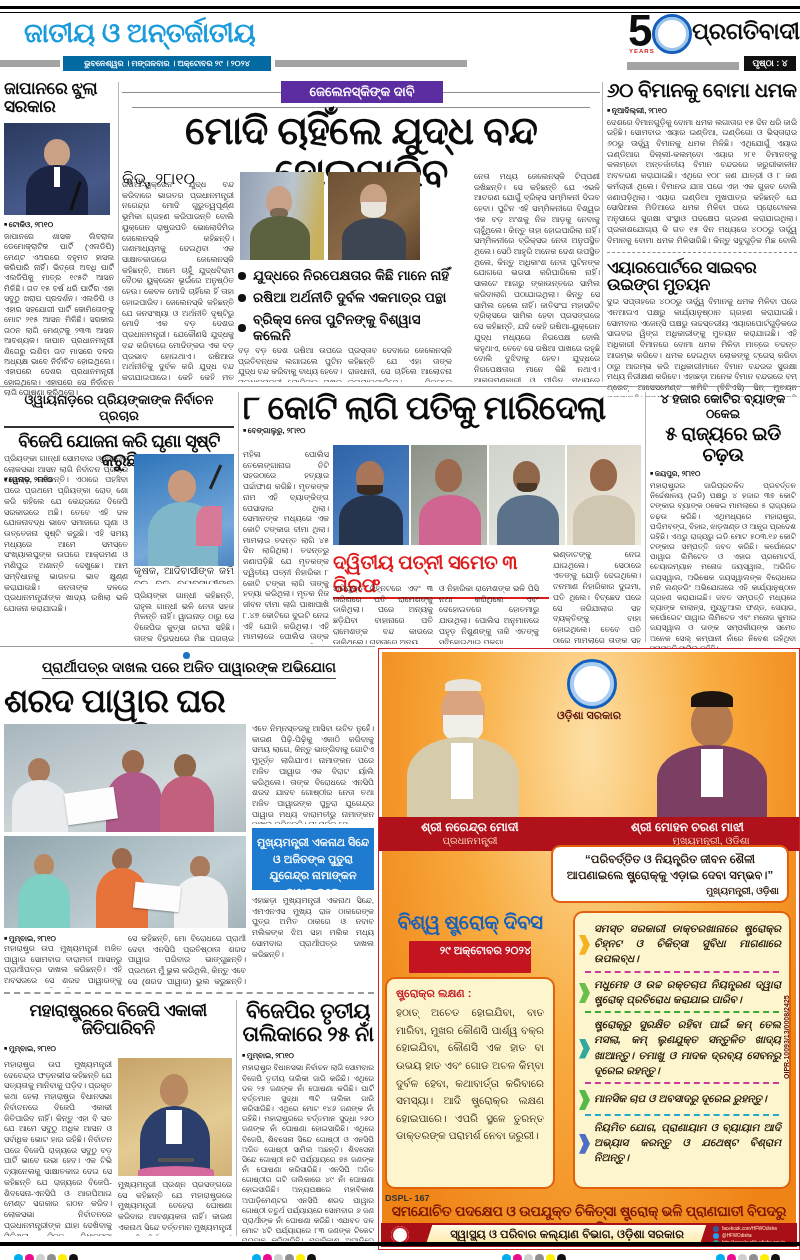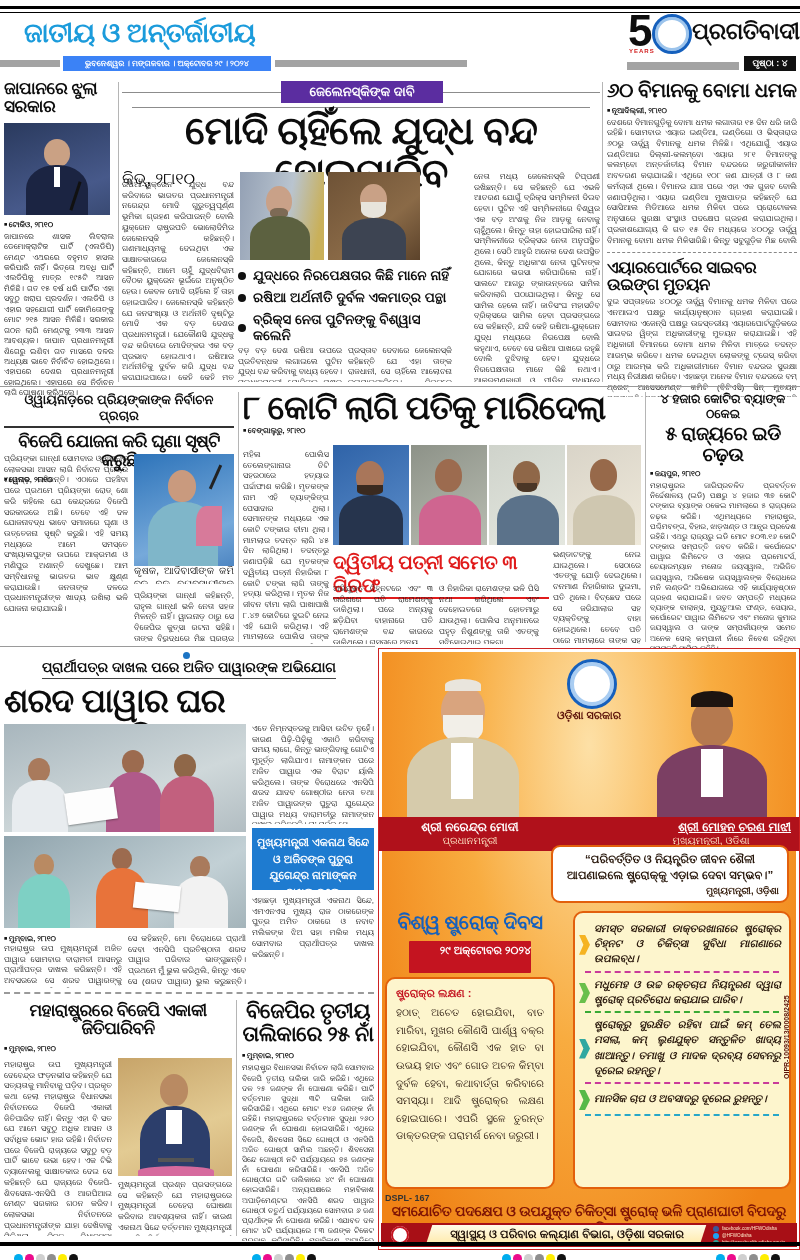--- a/index.html
+++ b/index.html
@@ -30,21 +30,21 @@
 </style>
 </head>
 <body>
 
 <div class="page">
 
   <div class="abs" style="left:0;top:6px;width:800px;height:3px;background:#000;"></div>
   <div class="abs" style="left:0;top:12px;width:800px;height:1px;background:#000;"></div>
 
   <div class="abs" style="left:24px;top:18px;width:260px;font-size:27px;font-weight:bold;color:#1b9bdb;letter-spacing:-.5px;">ଜାତୀୟ ଓ ଅନ୍ତର୍ଜାତୀୟ</div>
-  <div class="abs" style="left:63px;top:56px;width:208px;height:15px;background:#3b82f6;color:#fff;font-size:8px;font-weight:bold;text-align:center;line-height:15px;font-family:Liberation Serif, serif;">ଭୁବନେଶ୍ୱର । ମଙ୍ଗଳବାର । ଅକ୍ଟୋବର ୨୯ । ୨୦୨୪</div>
+  <div class="abs" style="left:63px;top:56px;width:208px;height:15px;background:#0369a1;color:#fff;font-size:8px;font-weight:bold;text-align:center;line-height:15px;">ଭୁବନେଶ୍ୱର । ମଙ୍ଗଳବାର । ଅକ୍ଟୋବର ୨୯ । ୨୦୨୪</div>
   <div class="abs" style="left:0;top:60px;width:60px;height:7px;background:#a3a3a3;"></div>
   <div class="abs" style="left:275px;top:60px;width:192px;height:7px;background:#a3a3a3;"></div>
   <div class="abs" style="left:627px;top:62px;width:112px;height:8px;background:#a3a3a3;"></div>
 
   <div class="abs" style="left:628px;top:12px;width:168px;height:44px;">
     <span class="abs" style="left:0;top:-6px;font-size:44px;font-weight:bold;color:#0e0e0e;">5</span>
     <span class="abs" style="left:1px;top:36px;font-size:6px;font-weight:bold;color:#d11a1a;letter-spacing:1px;">YEARS</span>
     <span class="abs" style="left:24px;top:2px;width:34px;height:34px;border-radius:50%;background:#fff;border:3px solid #1560bd;box-shadow:inset 0 0 0 3px #9cc4ec;"></span>
     <span class="abs" style="left:64px;top:6px;font-size:23px;font-weight:bold;color:#0e0e0e;letter-spacing:-.5px;">ପ୍ରଗତିବାଦୀ</span>
   </div>
@@ -255,21 +255,21 @@
     <div class="photo" style="left:258px;top:40px;width:150px;height:128px;background:transparent;">
       <i class="head" style="left:54px;top:10px;width:42px;height:48px;background:#b5794f;"></i>
       <i class="abs" style="left:54px;top:2px;width:42px;height:16px;background:#1d1410;border-radius:50% 50% 0 0;"></i>
       <i class="torso" style="left:20px;top:56px;width:110px;height:72px;background:#7b3f63;"></i>
       <i class="abs" style="left:64px;top:60px;width:22px;height:48px;background:#fff;"></i>
     </div>
 
     <div class="abs" style="left:0;top:168px;width:420px;height:34px;background:#b0111b;"></div>
     <div class="abs" style="left:16px;top:171px;width:150px;font-size:12px;font-weight:bold;color:#fff;text-align:center;">ଶ୍ରୀ ନରେନ୍ଦ୍ର ମୋଦୀ</div>
     <div class="abs" style="left:16px;top:186px;width:150px;font-size:10px;color:#ffe9c8;text-align:center;">ପ୍ରଧାନମନ୍ତ୍ରୀ</div>
-    <div class="abs" style="left:252px;top:171px;width:160px;font-size:12px;font-weight:bold;color:#fff;text-align:right;text-decoration:underline;">ଶ୍ରୀ ମୋହନ ଚରଣ ମାଝୀ</div>
+    <div class="abs" style="left:252px;top:171px;width:160px;font-size:12px;font-weight:bold;color:#fff;text-align:left;">ଶ୍ରୀ ମୋହନ ଚରଣ ମାଝୀ</div>
     <div class="abs" style="left:252px;top:186px;width:160px;font-size:10px;color:#ffe9c8;text-align:center;">ମୁଖ୍ୟମନ୍ତ୍ରୀ, ଓଡ଼ିଶା</div>
 
     <div class="abs" style="left:172px;top:196px;width:238px;height:58px;background:#fff;border:2.5px solid #e2600c;border-radius:9px;padding:5px 8px;box-sizing:border-box;">
       <div style="font-size:11.5px;font-weight:bold;color:#27160a;text-align:center;line-height:1.35;">“ପରିବର୍ତ୍ତିତ ଓ ନିୟନ୍ତ୍ରିତ ଜୀବନ ଶୈଳୀ ଆପଣାଇଲେ ଷ୍ଟ୍ରୋକ୍‌କୁ ଏଡ଼ାଇ ଦେବା ସମ୍ଭବ।”</div>
       <div style="font-size:9.5px;font-weight:bold;color:#3a2212;text-align:right;margin-top:2px;">ମୁଖ୍ୟମନ୍ତ୍ରୀ, ଓଡ଼ିଶା</div>
     </div>
 
     <div class="abs" style="left:8px;top:262px;width:166px;font-size:20px;font-weight:bold;color:#1560bd;text-align:center;letter-spacing:-.5px;">ବିଶ୍ୱ ଷ୍ଟ୍ରୋକ୍ ଦିବସ</div>
     <div class="abs" style="left:30px;top:292px;width:122px;height:32px;background:#c41420;border-radius:1px;color:#fff;font-size:11px;font-weight:bold;text-align:right;line-height:18px;">୨୯ ଅକ୍ଟୋବର ୨୦୨୪</div>
 
@@ -292,20 +292,24 @@
       <div class="tip">
         <span class="arr" style="background:#31a8a0;"></span>
         <span class="txt">ଷ୍ଟ୍ରୋକ୍‌ରୁ ସୁରକ୍ଷିତ ରହିବା ପାଇଁ କମ୍ ତେଲ ମସଲା, କମ୍ ଲୁଣଯୁକ୍ତ ସନ୍ତୁଳିତ ଖାଦ୍ୟ ଖାଆନ୍ତୁ। ତମାଖୁ ଓ ମାଦକ ଦ୍ରବ୍ୟ ସେବନରୁ ଦୂରେଇ ରହନ୍ତୁ।</span>
       </div>
       <div class="tipsep"></div>
       <div class="tip">
         <span class="arr" style="background:#57b947;"></span>
         <span class="txt">ମାନସିକ ଚାପ ଓ ଅବସାଦରୁ ଦୂରେଇ ରୁହନ୍ତୁ।</span>
       </div>
       <div class="tipsep c"></div>
+      <div class="tip">
+        <span class="arr" style="background:#4f6fc5;"></span>
+        <span class="txt">ନିୟମିତ ଯୋଗ, ପ୍ରାଣାୟାମ ଓ ବ୍ୟାୟାମ ଆଦି ଅଭ୍ୟାସ କରନ୍ତୁ ଓ ଯଥେଷ୍ଟ ବିଶ୍ରାମ ନିଅନ୍ତୁ।</span>
+      </div>
     </div>
 
     <div class="abs" style="left:6px;top:544px;font-size:9px;font-weight:bold;color:#333;">DSPL- 167</div>
     <div class="abs" style="left:404px;top:430px;font-size:7px;font-weight:bold;color:#5a1008;transform:rotate(-90deg);transform-origin:left top;white-space:nowrap;">OIPR-10093/13/0008/2425</div>
 
     <div class="abs" style="left:8px;top:554px;width:404px;font-size:14px;font-weight:bold;color:#7c1205;text-align:center;letter-spacing:-.3px;">ସମଯୋଚିତ ପଦକ୍ଷେପ ଓ ଉପଯୁକ୍ତ ଚିକିତ୍ସା ଷ୍ଟ୍ରୋକ୍ ଭଳି ପ୍ରାଣଘାତୀ ବିପଦରୁ ସୁରକ୍ଷା ଦିଏ।</div>
 
     <div class="abs" style="left:2px;top:574px;width:416px;height:24px;background:#a80f16;">
       <span class="abs" style="left:10px;top:3px;width:18px;height:18px;border-radius:50%;background:#fff;box-shadow:inset 0 0 0 2px #c41420;"></span>
       <span class="abs" style="left:48px;top:2px;width:274px;height:20px;background:linear-gradient(#fffbe8,#ffe9a8);transform:skewX(-18deg);"></span>

